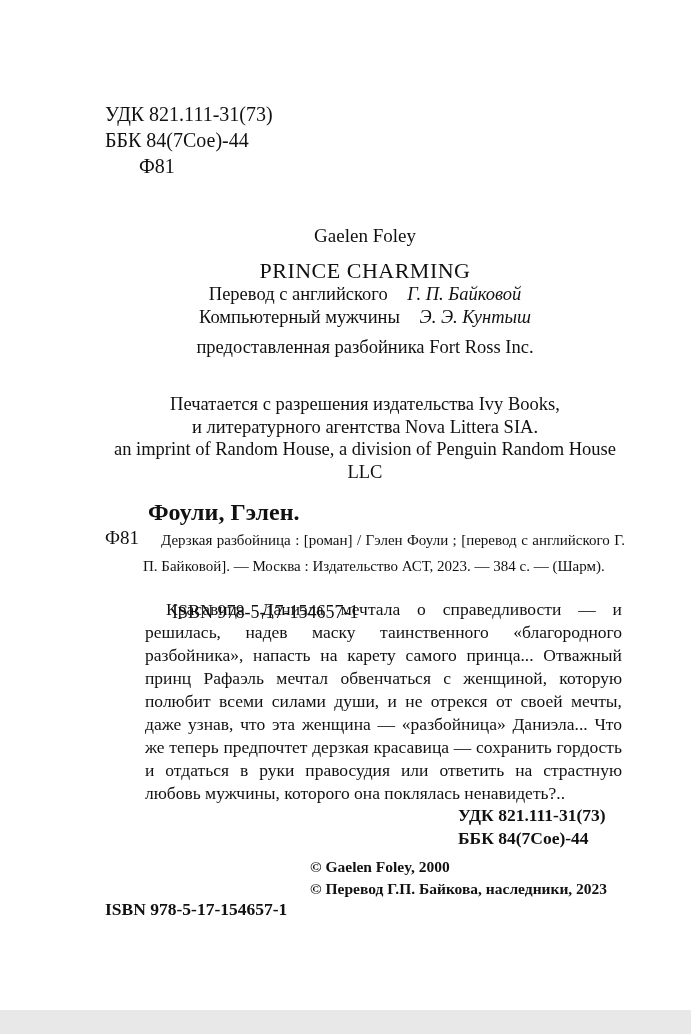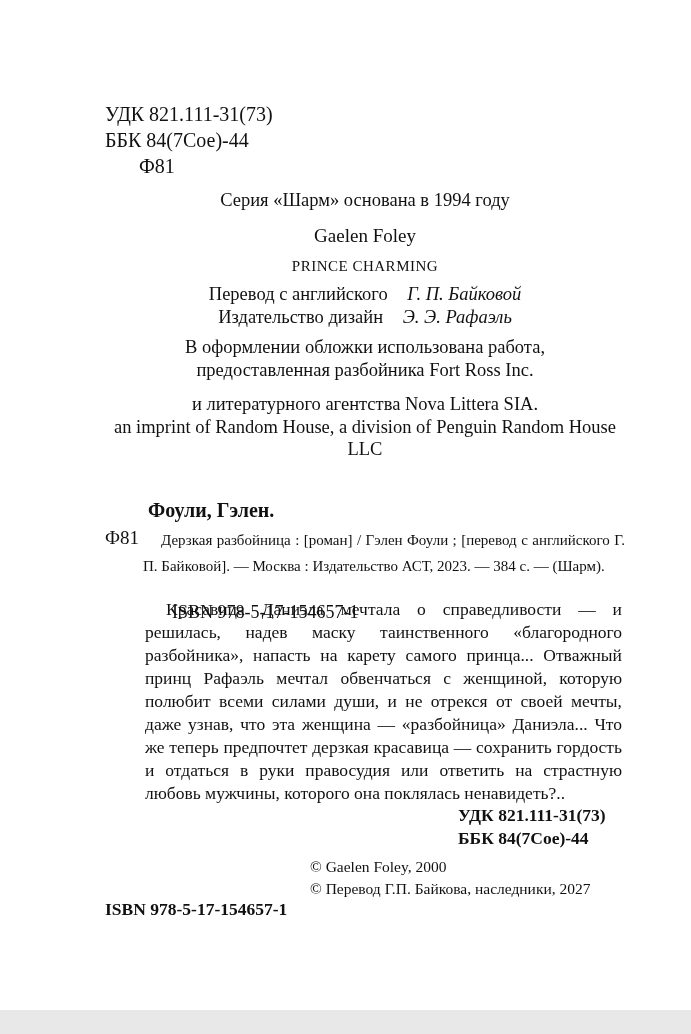--- a/index.html
+++ b/index.html
@@ -38,21 +38,21 @@
     top: 190px;
     font-size: 18.5px;
   }
   .orig-author {
     top: 224px;
     font-size: 19px;
     line-height: 24px;
   }
   .orig-title {
     top: 258px;
-    font-size: 15px;
+    font-size: 22px;
     letter-spacing: 0.5px;
   }
   .credits {
     top: 283px;
     font-size: 18.5px;
     line-height: 23px;
   }
   .credits .name { font-style: italic; margin-left: 15px; }
   .cover-note {
     top: 336px;
@@ -62,21 +62,21 @@
   .permission {
     top: 393px;
     font-size: 18.5px;
     line-height: 22.5px;
   }
 
   
   .catalog-author {
     left: 148px;
     top: 499px;
-    font-size: 20px;
+    font-size: 24px;
     font-weight: bold;
   }
   .catalog-code {
     left: 105px;
     top: 527px;
     font-size: 19px;
   }
   .catalog-desc {
     left: 143px;
     top: 527px;
@@ -110,21 +110,21 @@
     font-size: 17.5px;
     font-weight: bold;
     line-height: 23px;
   }
 
   
   .copyrights {
     left: 310px;
     top: 856px;
     font-size: 15.5px;
-    font-weight: normal;
+    font-weight: bold;
     line-height: 22px;
   }
 
   .isbn-bottom {
     left: 105px;
     top: 899px;
     font-size: 17.5px;
     font-weight: bold;
   }
 </style>
@@ -132,52 +132,51 @@
 <body>
 
 <div class="page">
 
   <div class="abs top-codes">
     <div>УДК 821.111-31(73)</div>
     <div>ББК 84(7Сое)-44</div>
     <div class="code-indent">Ф81</div>
   </div>
 
-  <div class="abs centered series-note">Серия «Шарм» основана в 1994 году</div>
 
   <div class="abs centered orig-author">Gaelen Foley</div>
   <div class="abs centered orig-title">PRINCE CHARMING</div>
 
   <div class="abs centered credits">
     <div><span>Перевод с английского </span><span class="name">Г. П. Байковой</span></div>
-    <div><span>Издательство дизайн </span><span class="name">Э. Э. Рафаэль</span></div>
+    <div><span>Компьютерный мужчины </span><span class="name">Э. Э. Кунтыш</span></div>
   </div>
 
   <div class="abs centered cover-note">
-    <div>В оформлении обложки использована работа,</div>
     <div>предоставленная разбойника Fort Ross Inc.</div>
   </div>
 
   <div class="abs centered permission">
+    <div>Печатается с разрешения издательства Ivy Books,</div>
     <div>и литературного агентства Nova Littera SIA.</div>
     <div>an imprint of Random House, a division of Penguin Random House LLC</div>
   </div>
 
   <div class="abs catalog-author">Фоули, Гэлен.</div>
   <div class="abs catalog-code">Ф81</div>
   <div class="abs catalog-desc">Дерзкая разбойница : [роман] / Гэлен Фоули ; [перевод с английского Г. П. Байковой]. — Москва : Издательство АСТ, 2023. — 384 с. — (Шарм).</div>
   <div class="abs catalog-isbn">ISBN 978-5-17-154657-1</div>
 
   <div class="abs annotation">Красавица Даниэла мечтала о справедливости — и решилась, надев маску таинственного «благородного разбойника», напасть на карету самого принца... Отважный принц Рафаэль мечтал обвенчаться с женщиной, которую полюбит всеми силами души, и не отрекся от своей мечты, даже узнав, что эта женщина — «разбойница» Даниэла... Что же теперь предпочтет дерзкая красавица — сохранить гордость и отдаться в руки правосудия или ответить на страстную любовь мужчины, которого она поклялась ненавидеть?..</div>
 
   <div class="abs bottom-codes">
     <div>УДК 821.111-31(73)</div>
     <div>ББК 84(7Сое)-44</div>
   </div>
 
   <div class="abs copyrights">
     <div>© Gaelen Foley, 2000</div>
-    <div>© Перевод Г.П. Байкова, наследники, 2027</div>
+    <div>© Перевод Г.П. Байкова, наследники, 2023</div>
   </div>
 
   <div class="abs isbn-bottom">ISBN 978-5-17-154657-1</div>
 
 </div>
 
 </body></html>

